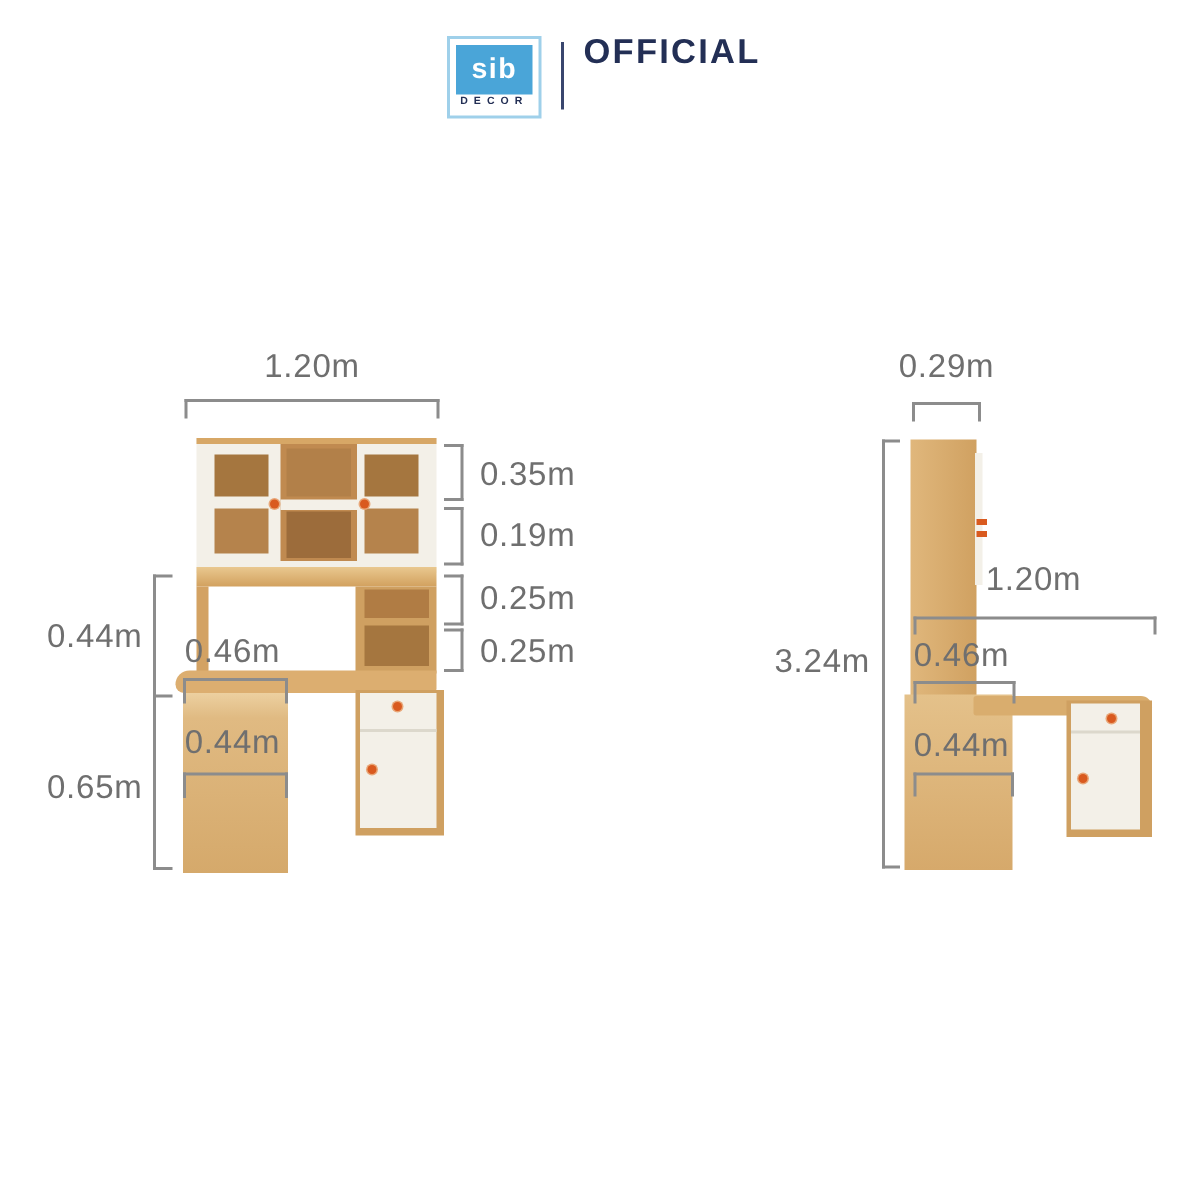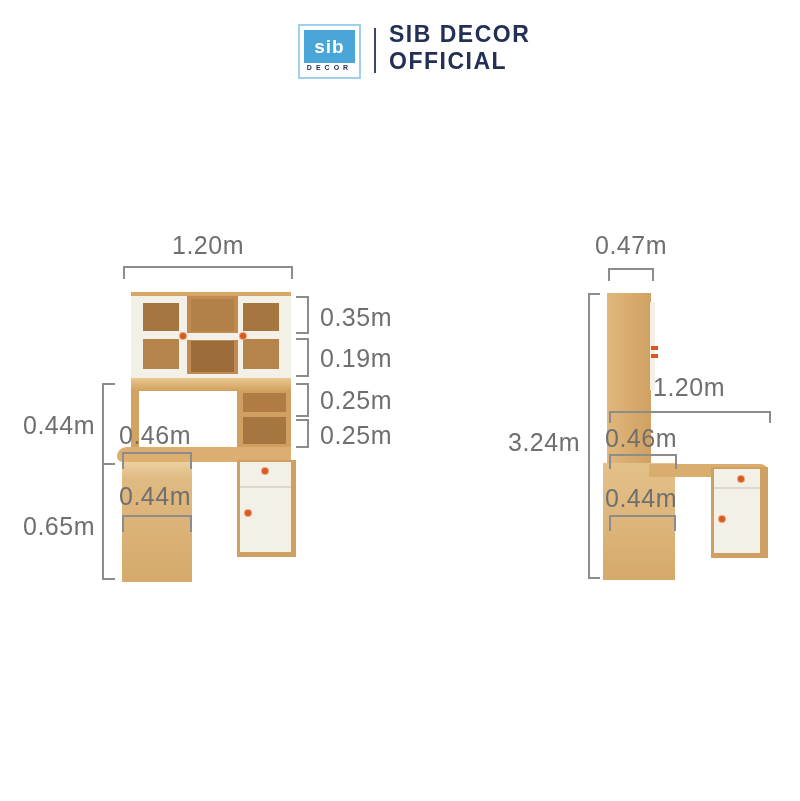--- a/index.html
+++ b/index.html
@@ -28,21 +28,21 @@
     border:2px solid var(--brand-blue-border);background:#fff;}
   .logo-blue{margin:4px auto 0 auto;width:51px;height:33px;background:var(--brand-blue);
     display:flex;align-items:center;justify-content:center;color:#fff;font-weight:bold;
     font-size:19px;letter-spacing:1px;}
   .logo-sub{margin-top:1px;text-align:center;font-size:7px;letter-spacing:4px;
     color:var(--brand-navy);font-weight:bold;}
   .header-divider{position:absolute;left:374px;top:28px;width:2px;height:45px;background:#39466e;}
   .brand-titles{position:absolute;left:389px;top:21px;color:var(--brand-navy);
     font-size:23px;font-weight:600;letter-spacing:1.5px;line-height:27px;white-space:nowrap;}
   
-  .dim{position:absolute;font-size:25px;color:var(--dim-text);letter-spacing:0.5px;z-index:6;}
+  .dim{position:absolute;font-size:22px;color:var(--dim-text);letter-spacing:0.5px;z-index:6;}
   .center{text-align:center;}
   .right{text-align:right;}
   .br-top{position:absolute;border-top:2px solid var(--dim-line);
     border-left:2px solid var(--dim-line);border-right:2px solid var(--dim-line);z-index:6;}
   .br-right{position:absolute;border-top:2px solid var(--dim-line);
     border-right:2px solid var(--dim-line);border-bottom:2px solid var(--dim-line);z-index:6;}
   .vline{position:absolute;width:2px;background:var(--dim-line);z-index:6;}
   .tick{position:absolute;height:2px;background:var(--dim-line);z-index:6;}
   
   .white-panel{position:absolute;background:var(--panel-white);}
@@ -57,21 +57,20 @@
 
   <div>
     <div class="logo-box">
       <div class="logo-blue">
         <span>sib</span>
       </div>
       <div class="logo-sub">DECOR</div>
     </div>
     <div class="header-divider"></div>
     <div class="brand-titles">
-      <div>SIB DECOR</div>
       <div>OFFICIAL</div>
     </div>
   </div>
 
   <div>
 
     <div class="abs" style="left:131px;top:292px;width:160px;height:86px;background:var(--panel-white);border-top:4px solid var(--wood);"></div>
     <div class="abs" style="left:143px;top:303px;width:36px;height:28px;background:var(--wood-dark);"></div>
     <div class="abs" style="left:143px;top:339px;width:36px;height:30px;background:var(--wood-mid);"></div>
     <div class="abs" style="left:187px;top:296px;width:51px;height:78px;background:#c08a50;"></div>
@@ -129,21 +128,21 @@
     <div class="dash" style="left:651px;top:346px;"></div>
     <div class="dash" style="left:651px;top:354px;"></div>
     <div class="abs" style="left:603px;top:463px;width:72px;height:117px;background:linear-gradient(180deg,#e4c18a 0%,#d6a96b 100%);"></div>
     <div class="abs" style="left:649px;top:464px;width:119px;height:13px;background:#d9ad6e;border-radius:2px 8px 6px 2px;"></div>
     <div class="abs" style="left:711px;top:467px;width:57px;height:91px;background:#cfa061;"></div>
     <div class="white-panel" style="left:714px;top:469px;width:46px;height:84px;"></div>
     <div class="abs" style="left:714px;top:487px;width:46px;height:2px;background:#dcd8cc;"></div>
     <div class="knob" style="left:738px;top:476px;"></div>
     <div class="knob" style="left:719px;top:516px;"></div>
 
-    <div class="dim center" style="left:586px;top:231px;width:90px;">0.47m</div>
+    <div class="dim center" style="left:586px;top:231px;width:90px;">0.29m</div>
     <div class="br-top" style="left:608px;top:268px;width:42px;height:11px;"></div>
 
     <div class="vline" style="left:588px;top:293px;height:286px;"></div>
     <div class="tick" style="left:588px;top:293px;width:12px;"></div>
     <div class="tick" style="left:588px;top:577px;width:12px;"></div>
     <div class="dim right" style="left:498px;top:428px;width:82px;">3.24m</div>
 
     <div class="dim center" style="left:649px;top:373px;width:80px;">1.20m</div>
     <div class="br-top" style="left:609px;top:411px;width:158px;height:10px;"></div>
 

